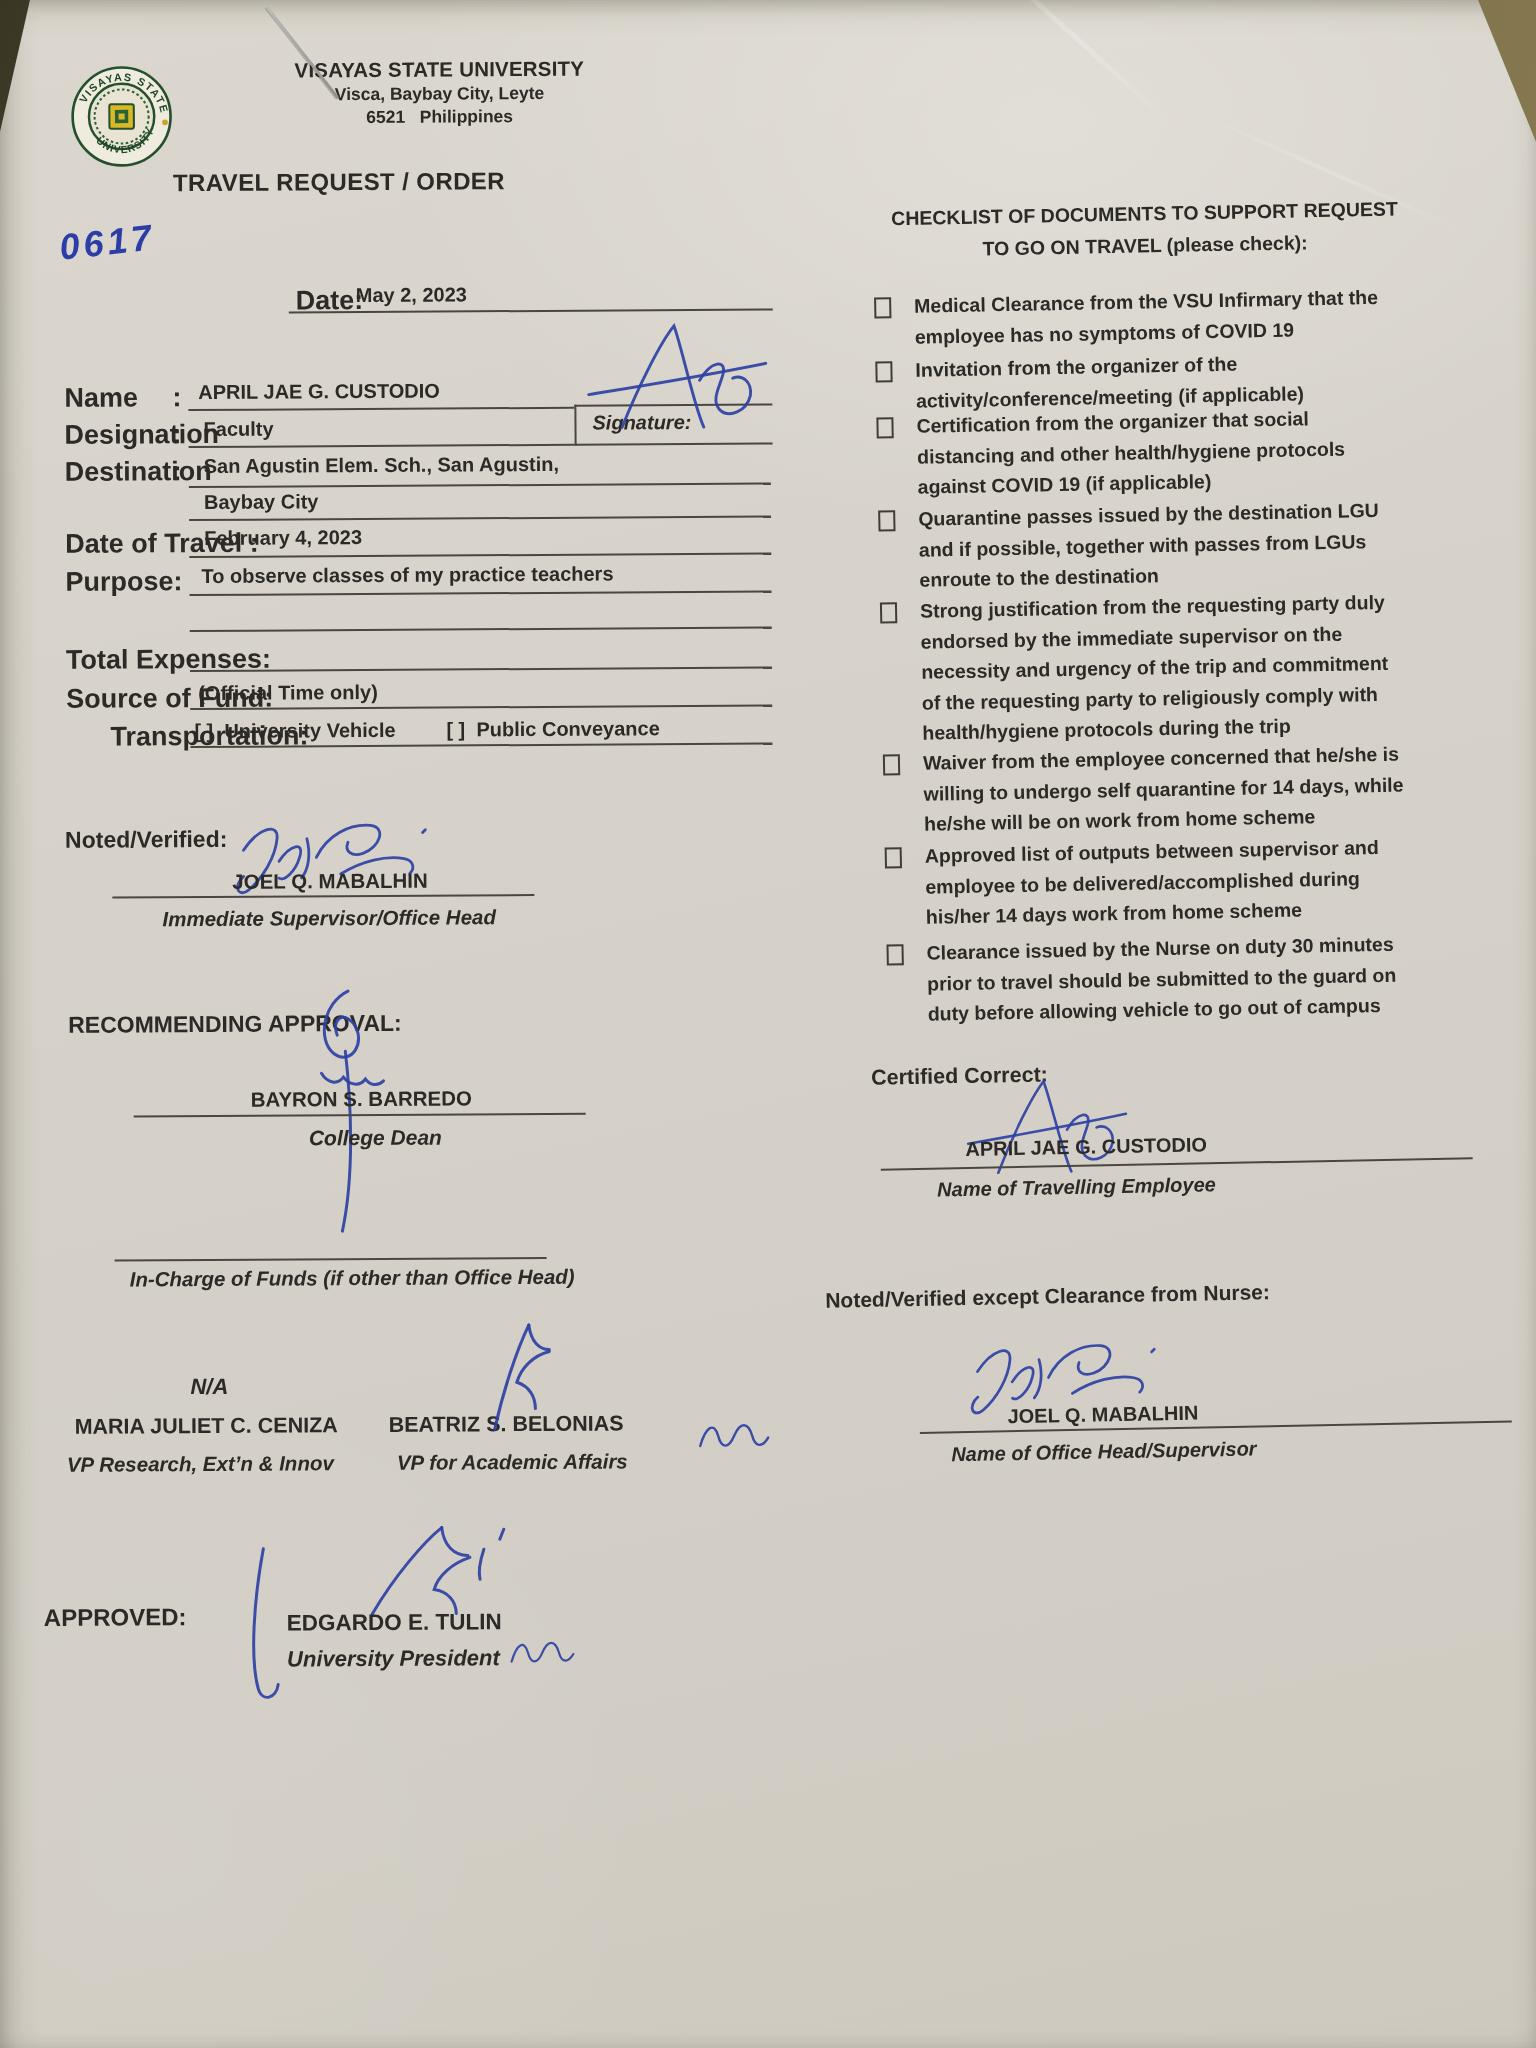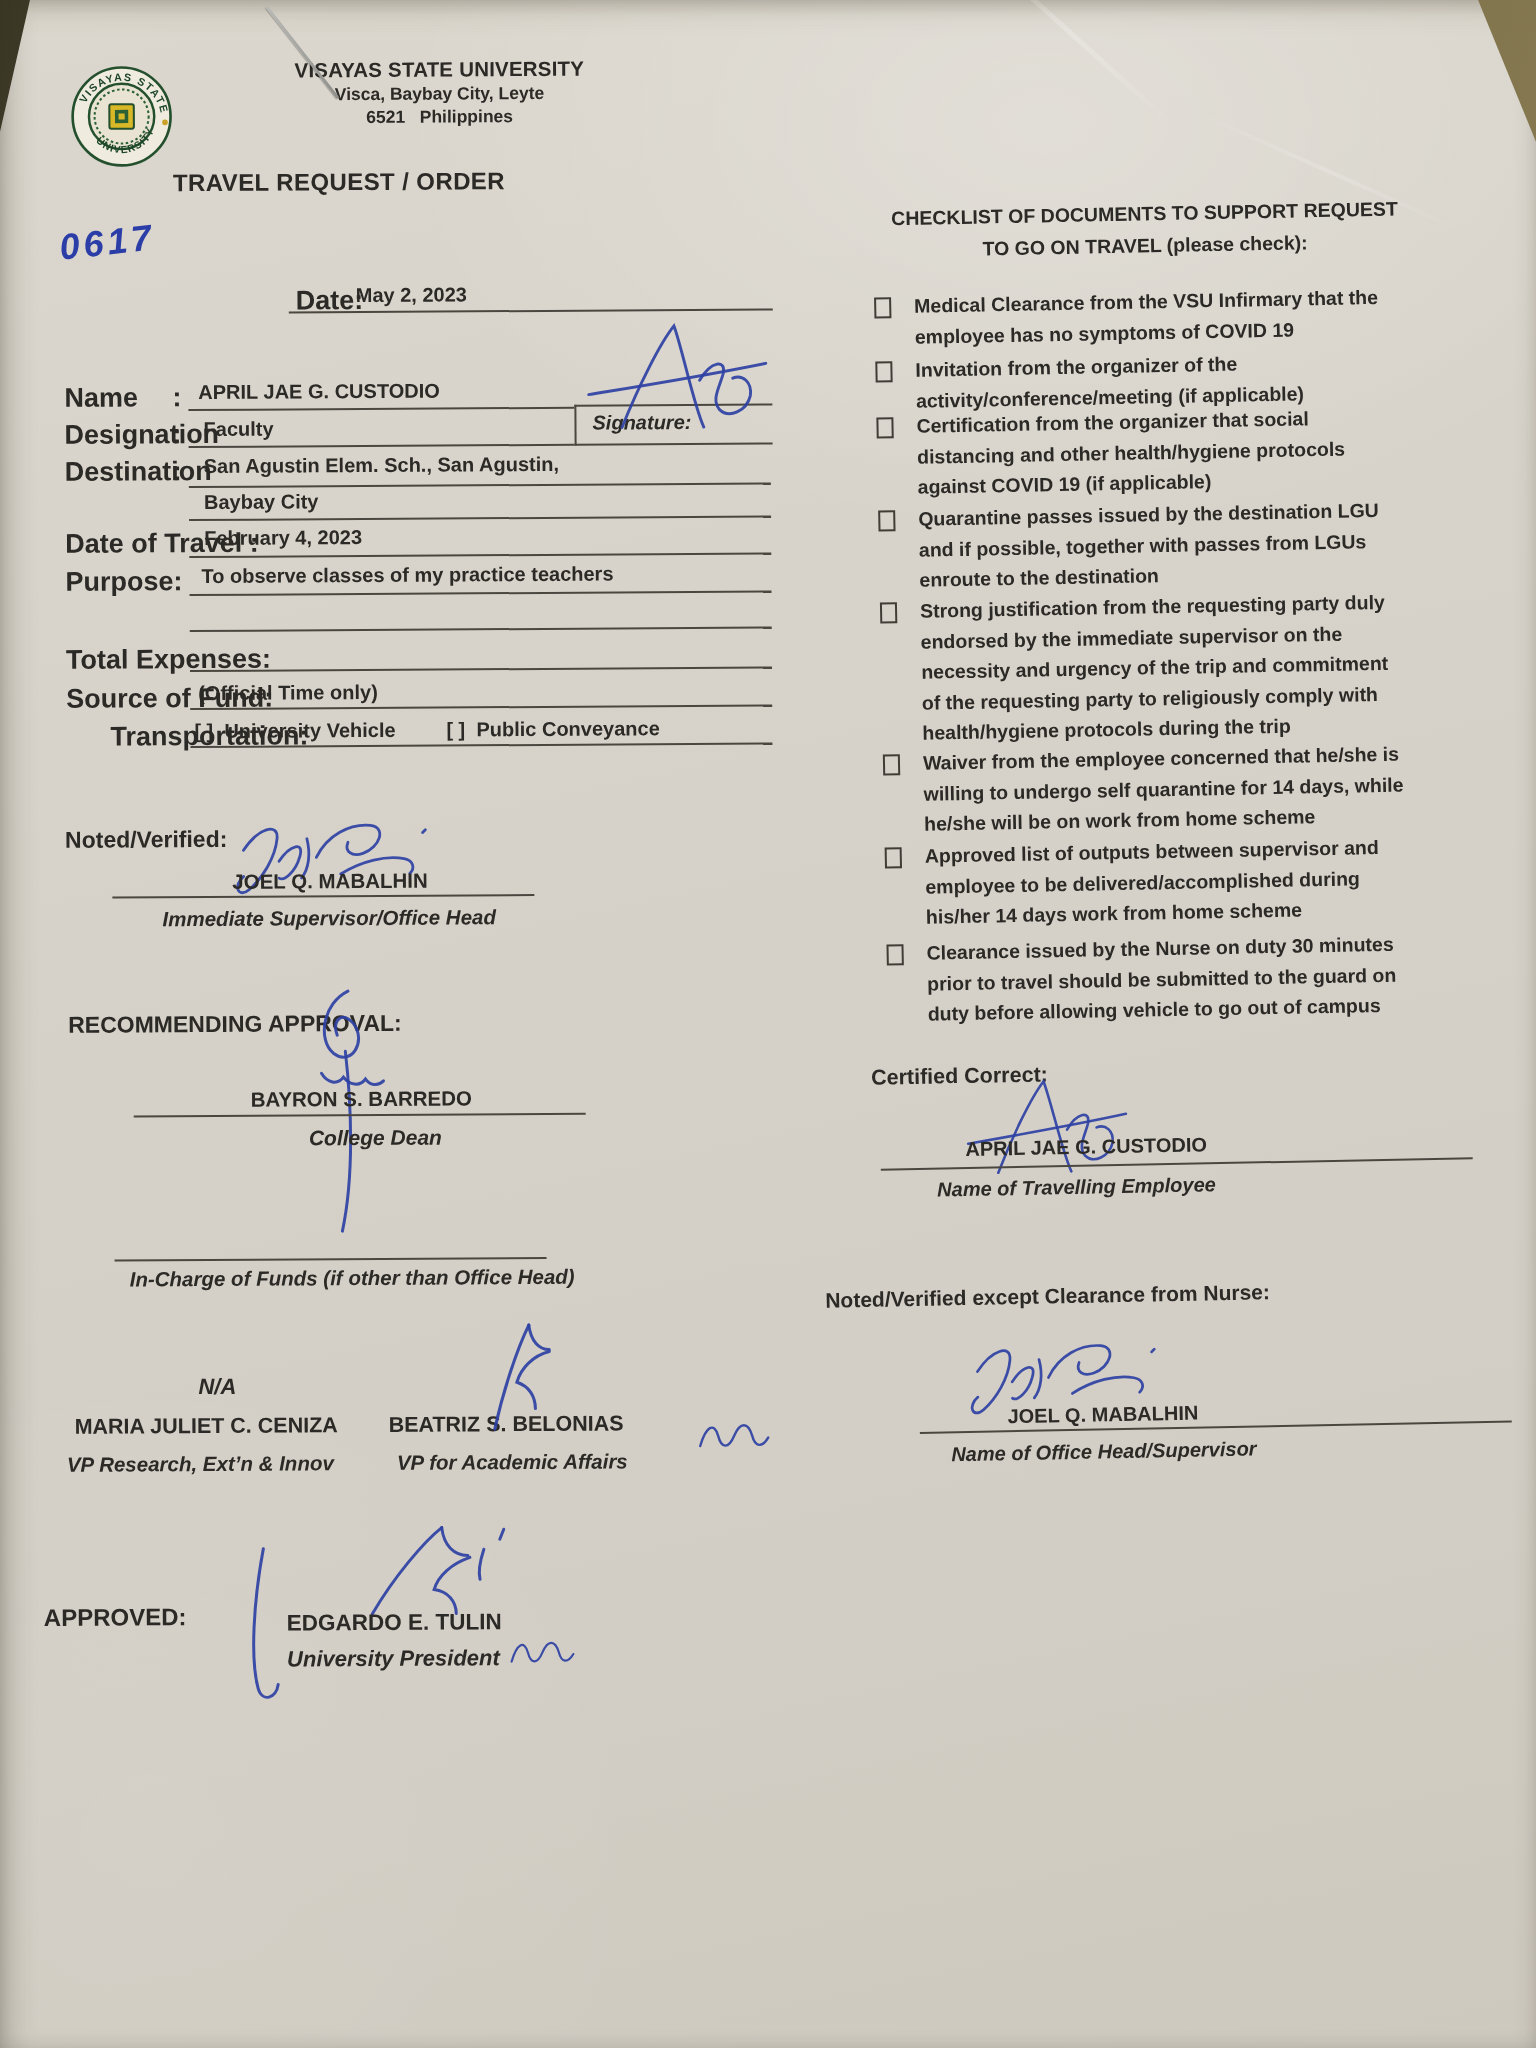--- a/index.html
+++ b/index.html
@@ -156,21 +156,21 @@
           <path d="M28,92 C34,102 44,104 50,96 C56,104 66,106 72,98 C76,104 84,106 90,100"></path>
         </svg>
       </span>
       <div class="abs b" style="left:250px;top:1089px;font-size:20.5px;">BAYRON S. BARREDO</div>
       <div class="ul" style="left:133px;top:1116px;width:452px;"></div>
       <div class="abs role" style="left:308px;top:1128px;font-size:21px;">College Dean</div>
 
       <div class="ul" style="left:113px;top:1260px;width:432px;"></div>
       <div class="abs role" style="left:128px;top:1268px;">In-Charge of Funds (if other than Office Head)</div>
 
-      <div class="abs role" style="left:196px;top:1375px;font-size:22px;">N/A</div>
+      <div class="abs role" style="left:188px;top:1375px;font-size:22px;">N/A</div>
       <div class="abs b" style="left:72px;top:1415px;font-size:21.5px;">MARIA JULIET C. CENIZA</div>
       <div class="abs role" style="left:64px;top:1453px;">VP Research, Ext’n &amp; Innov</div>
       <div class="abs b" style="left:386px;top:1415px;font-size:21.5px;">BEATRIZ S. BELONIAS</div>
       <div class="abs role" style="left:394px;top:1453px;">VP for Academic Affairs</div>
       <span class="abs ink" style="left:468px;top:1322px;">
         <svg width="85" height="112" viewBox="0 0 80 110">
           <path d="M22,108 C30,72 44,30 56,6"></path>
           <path d="M56,6 C58,22 66,30 76,30"></path>
           <path d="M76,32 C60,36 48,48 44,62 C56,66 62,76 62,88"></path>
         </svg>

